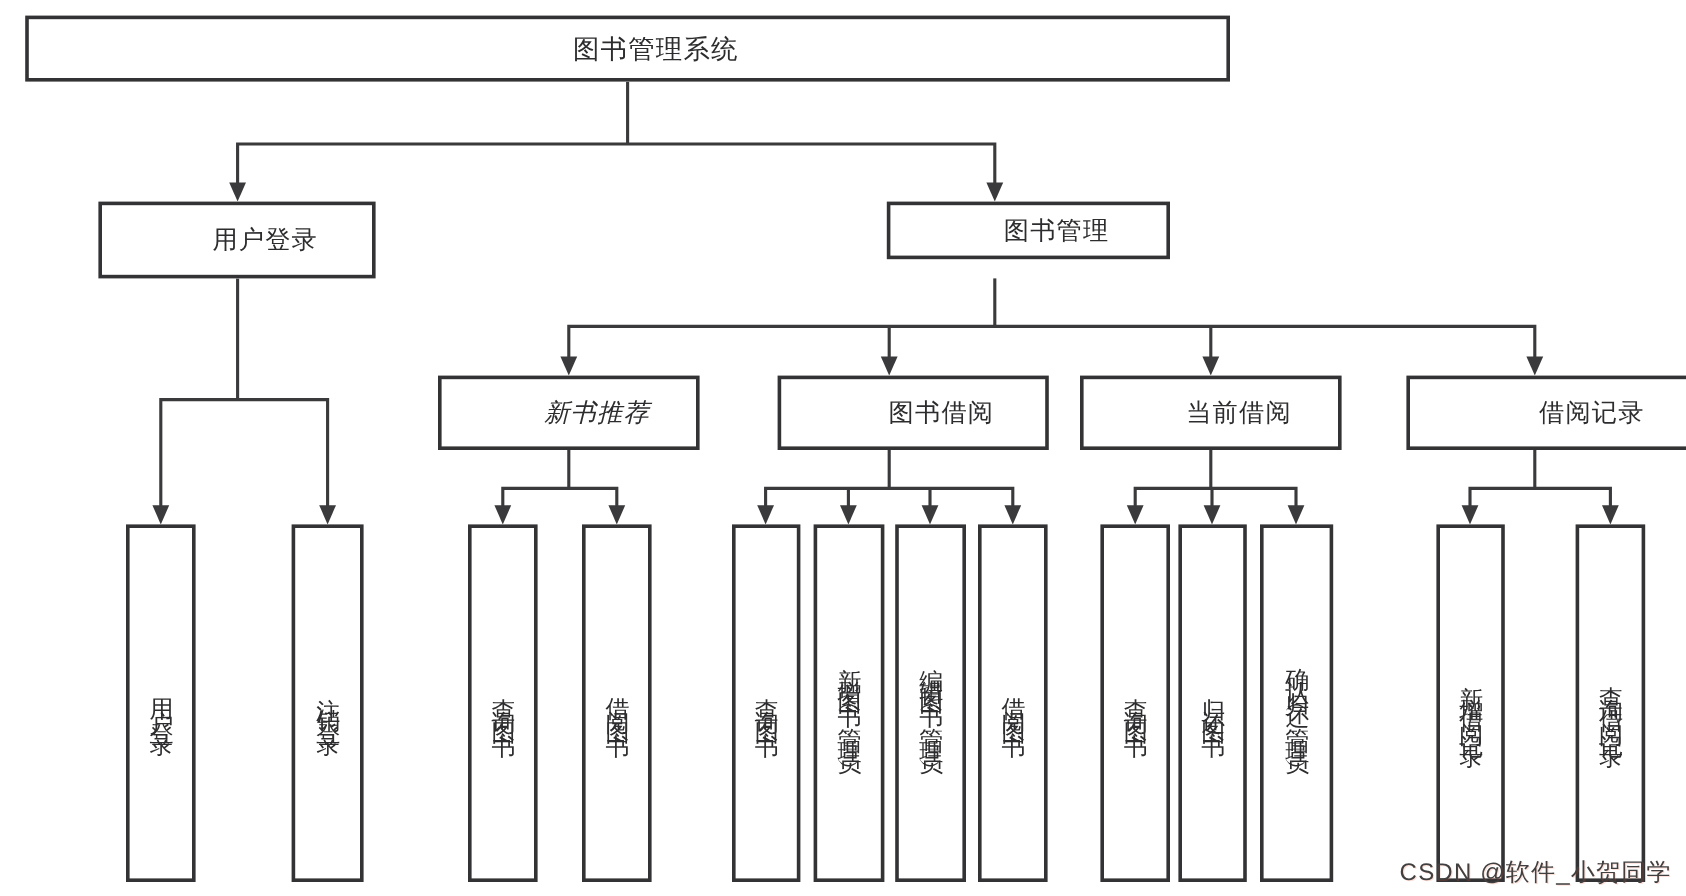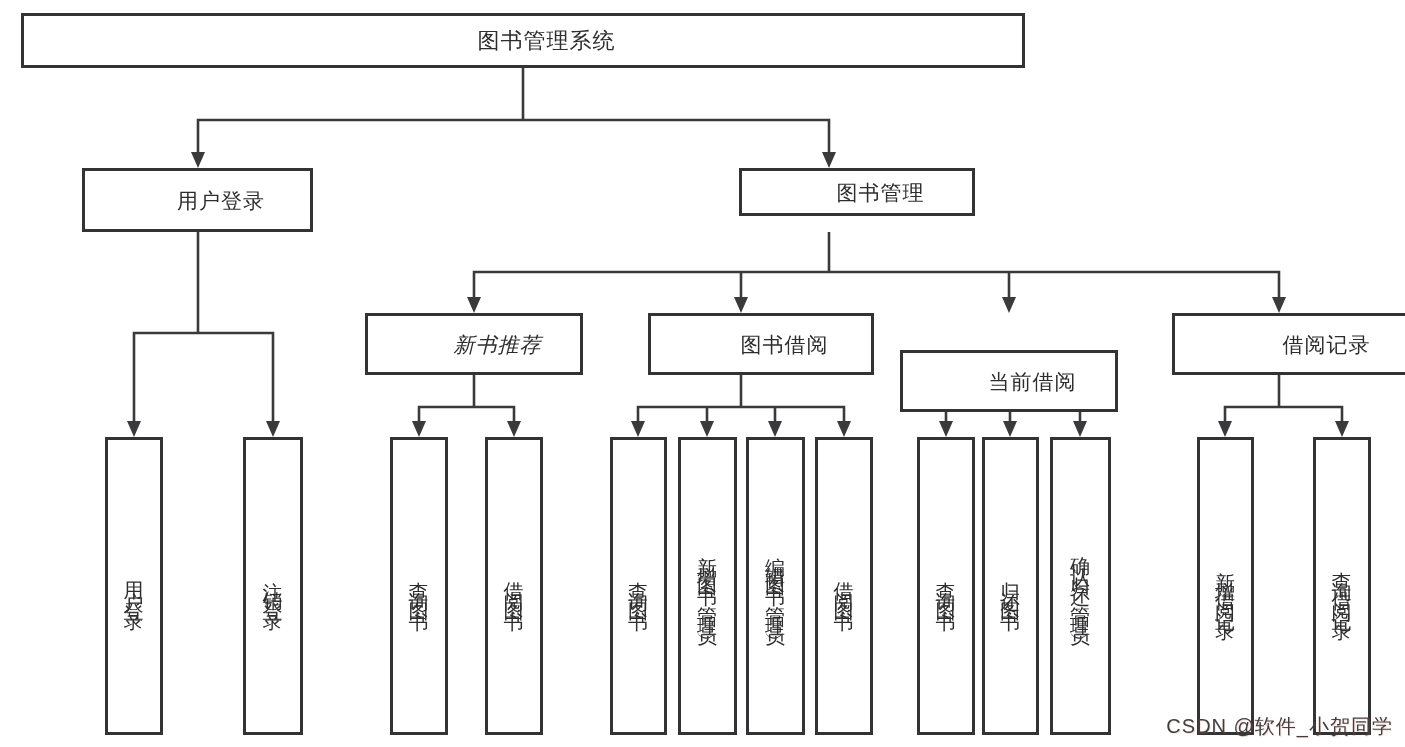--- a/index.html
+++ b/index.html
@@ -43,21 +43,21 @@
     letter-spacing: 10px;
     top: 437px;
     height: 298px;
   }
   
   #node-root            { left: 21px;   top: 13px;  width: 1004px; height: 55px; font-size: 22px; }
   #node-user-login      { left: 82px;   top: 168px; width: 231px;  height: 64px; }
   #node-book-management { left: 711px;  top: 168px; width: 236px;  height: 48px; margin-left: 28px; }
   #node-new-book-recommend { left: 365px;  top: 313px; width: 218px; height: 62px; font-style: italic; }
   #node-book-borrowing     { left: 648px;  top: 313px; width: 226px; height: 62px; }
-  #node-current-borrowing  { left: 900px;  top: 313px; width: 218px; height: 62px; margin-top: 37px; }
+  #node-current-borrowing  { left: 900px;  top: 313px; width: 218px; height: 62px; }
   #node-borrowing-records  { left: 1172px; top: 313px; width: 262px; height: 62px; }
   #leaf-user-login       { left: 105px;  width: 58px; }
   #leaf-logout           { left: 243px;  width: 60px; }
   #leaf-search-book-1    { left: 390px;  width: 58px; }
   #leaf-borrow-book-1    { left: 485px;  width: 58px; }
   #leaf-search-book-2    { left: 610px;  width: 57px; }
   #leaf-add-book         { left: 678px;  width: 59px; }
   #leaf-edit-book        { left: 746px;  width: 59px; }
   #leaf-borrow-book-2    { left: 815px;  width: 58px; }
   #leaf-search-book-3    { left: 917px;  width: 58px; }

